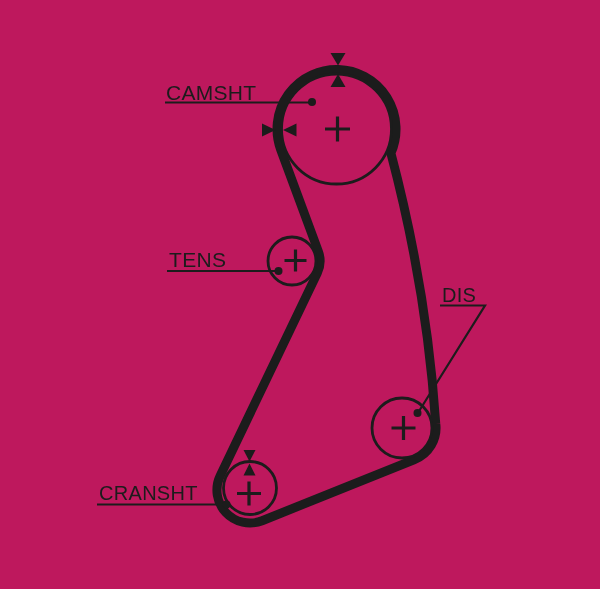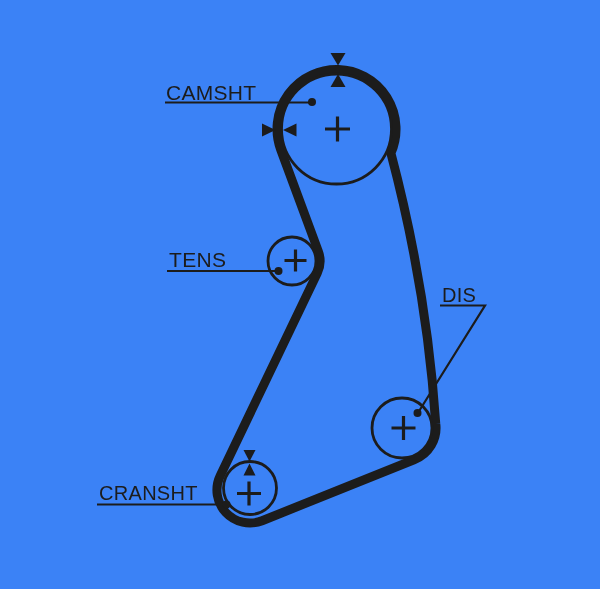--- a/index.html
+++ b/index.html
@@ -4,21 +4,21 @@
 <style>
   html, body {
     margin: 0;
     padding: 0;
     background: #ffffff;
   }
   .stage {
     position: relative;
     width: 600px;
     height: 589px;
-    background: #3b82f6;
+    background: #be185d;
     overflow: hidden;
     font-family: "Liberation Sans", sans-serif;
   }
   svg text {
     font-family: "Liberation Sans", sans-serif;
     font-size: 21px;
     font-weight: 400;
     letter-spacing: 0.3px;
     fill: #1c1c1c;
   }

